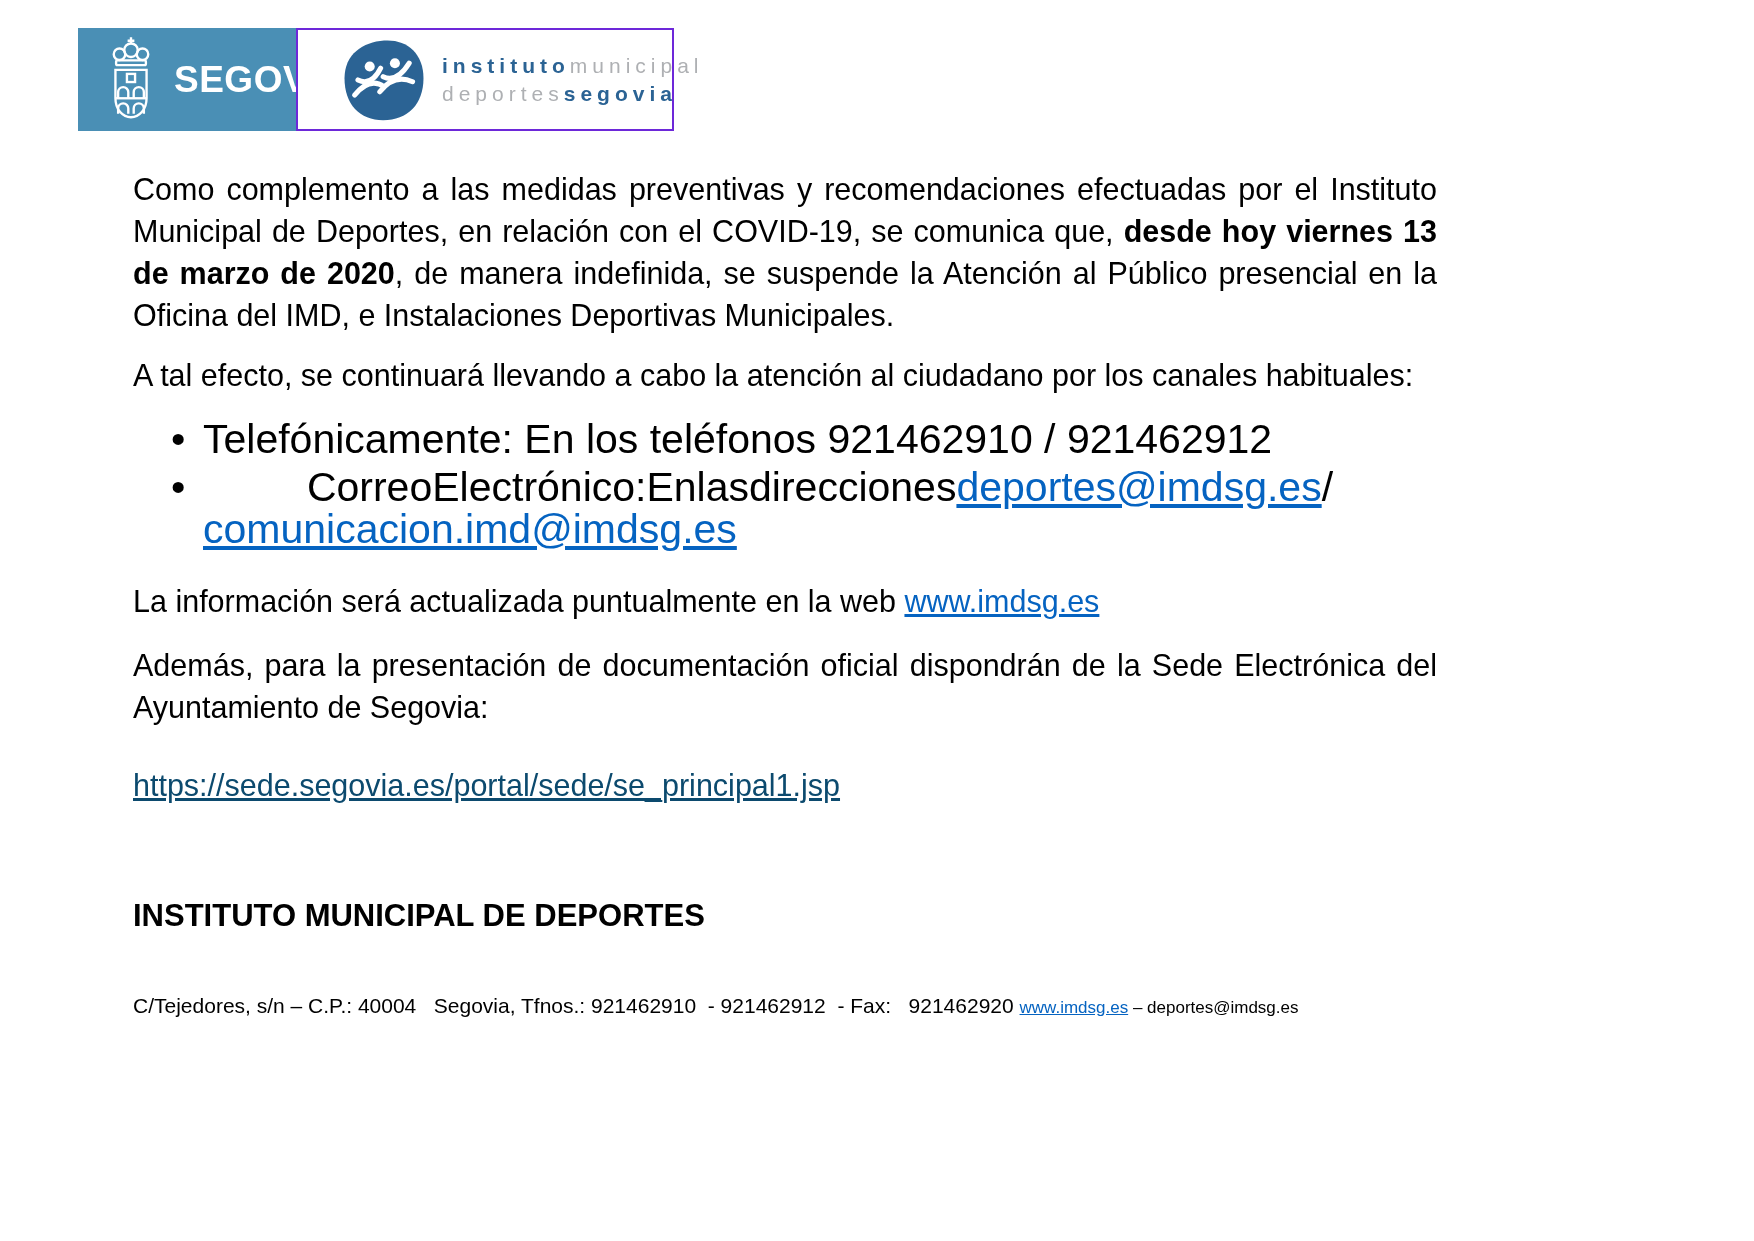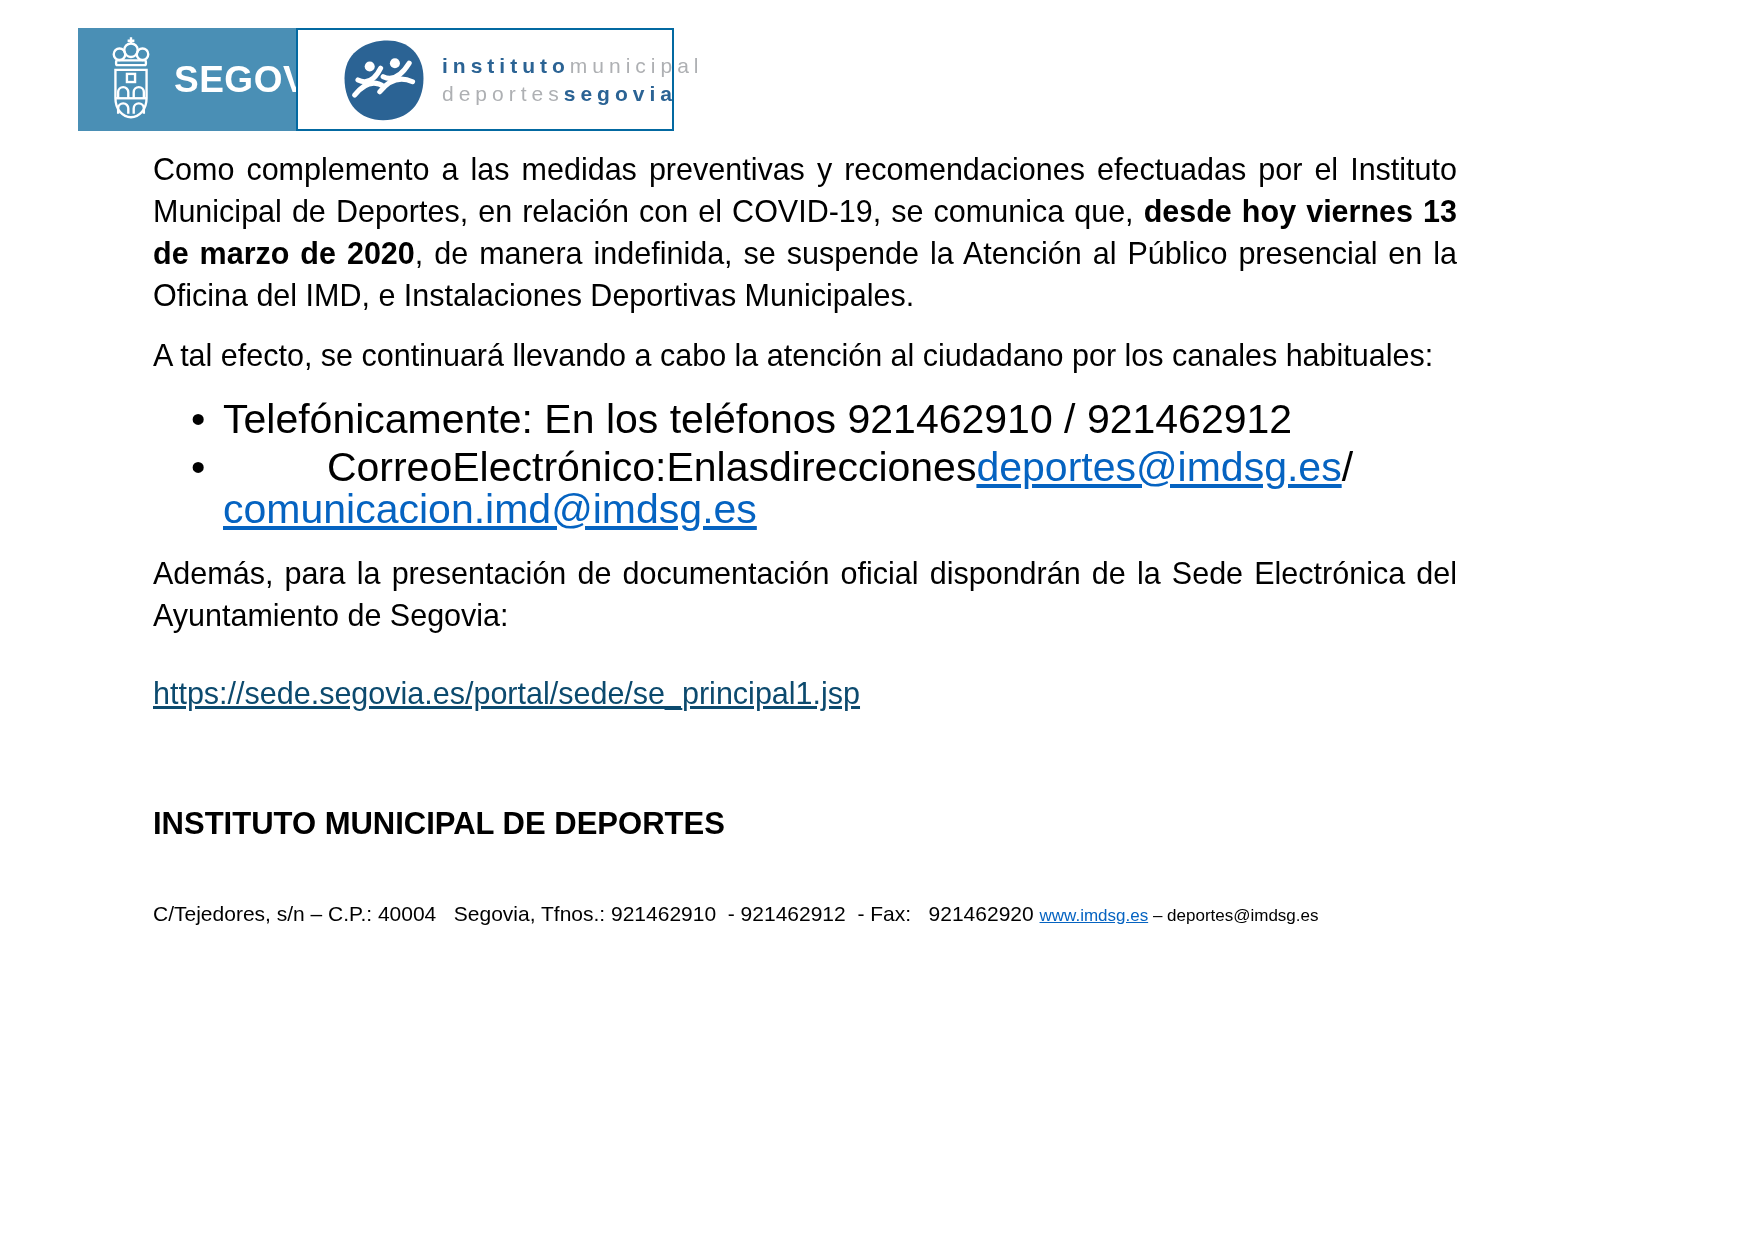--- a/index.html
+++ b/index.html
@@ -9,29 +9,29 @@
   }
   
   .header{position:absolute;left:78px;top:28px;display:flex;height:103px;}
   .segovia-box{
     width:218px;background:#4a8fb5;display:flex;align-items:center;
     padding-left:22px;box-sizing:border-box;gap:12px;
   }
   .crest svg{display:block;}
   .segovia-label{color:#ffffff;font-weight:bold;font-size:37px;letter-spacing:0.5px;}
   .imd-box{
-    width:378px;background:#ffffff;border:2px solid #0369a1;box-sizing:border-box;
+    width:378px;background:#ffffff;border:2px solid #6d28d9;box-sizing:border-box;
     display:flex;align-items:center;padding-left:44px;gap:16px;
   }
   .imd-blob svg{display:block;}
   .imd-text{font-size:21px;line-height:1.3;letter-spacing:5px;white-space:nowrap;}
   .imd-blue{color:#2b6394;font-weight:bold;}
   .imd-gray{color:#aeb0b3;}
   
-  .content{position:absolute;left:133px;top:148px;width:1304px;margin-left:20px;}
+  .content{position:absolute;left:133px;top:168px;width:1304px;}
   .body-text{font-size:30.5px;line-height:42px;text-align:justify;margin:0;}
   .p2{margin-top:18px;}
   .bold{font-weight:bold;}
   ul.bullets{margin:22px 0 0 0;padding:0;list-style:none;}
   ul.bullets li{
     position:relative;padding-left:70px;margin-bottom:6px;
     font-size:41px;line-height:42px;text-align:justify;
   }
   ul.bullets li::before{content:"\2022";position:absolute;left:38px;top:0;}
   .justify-row{display:flex;justify-content:center;}
@@ -111,20 +111,21 @@
         <span>En</span>
         <span>las</span>
         <span>direcciones</span>
         <a class="link">deportes@imdsg.es</a>
         <span>/</span>
       </span>
       <a class="link">comunicacion.imd@imdsg.es</a>
     </li>
   </ul>
 
+  <p class="body-text p3"><span>La información será actualizada puntualmente en la web </span><a class="link">www.imdsg.es</a></p>
 
   <p class="body-text p4">Además, para la presentación de documentación oficial dispondrán de la Sede Electrónica del Ayuntamiento de Segovia:</p>
 
   <p class="body-text p5"><a class="sede-link">https://sede.segovia.es/portal/sede/se_principal1.jsp</a></p>
 
   <p class="heading">INSTITUTO MUNICIPAL DE DEPORTES</p>
 
   <div class="footer"><span>C/Tejedores, s/n – C.P.: 40004   Segovia, Tfnos.: 921462910  - 921462912  - Fax:   921462920 </span><a class="link small">www.imdsg.es</a><span class="small"> – </span><span class="small">deportes@imdsg.es</span></div>
 
 </div>

